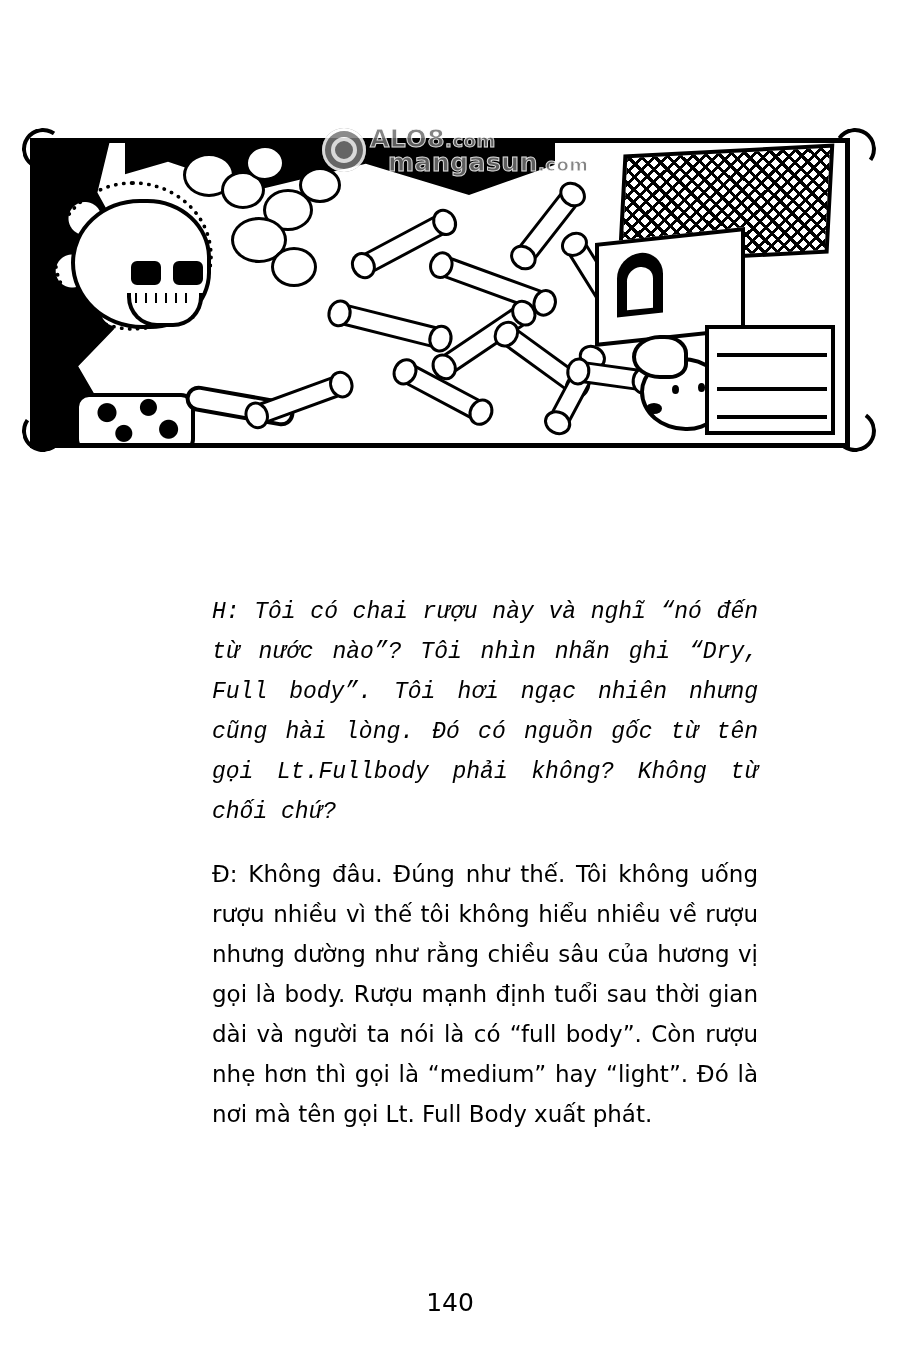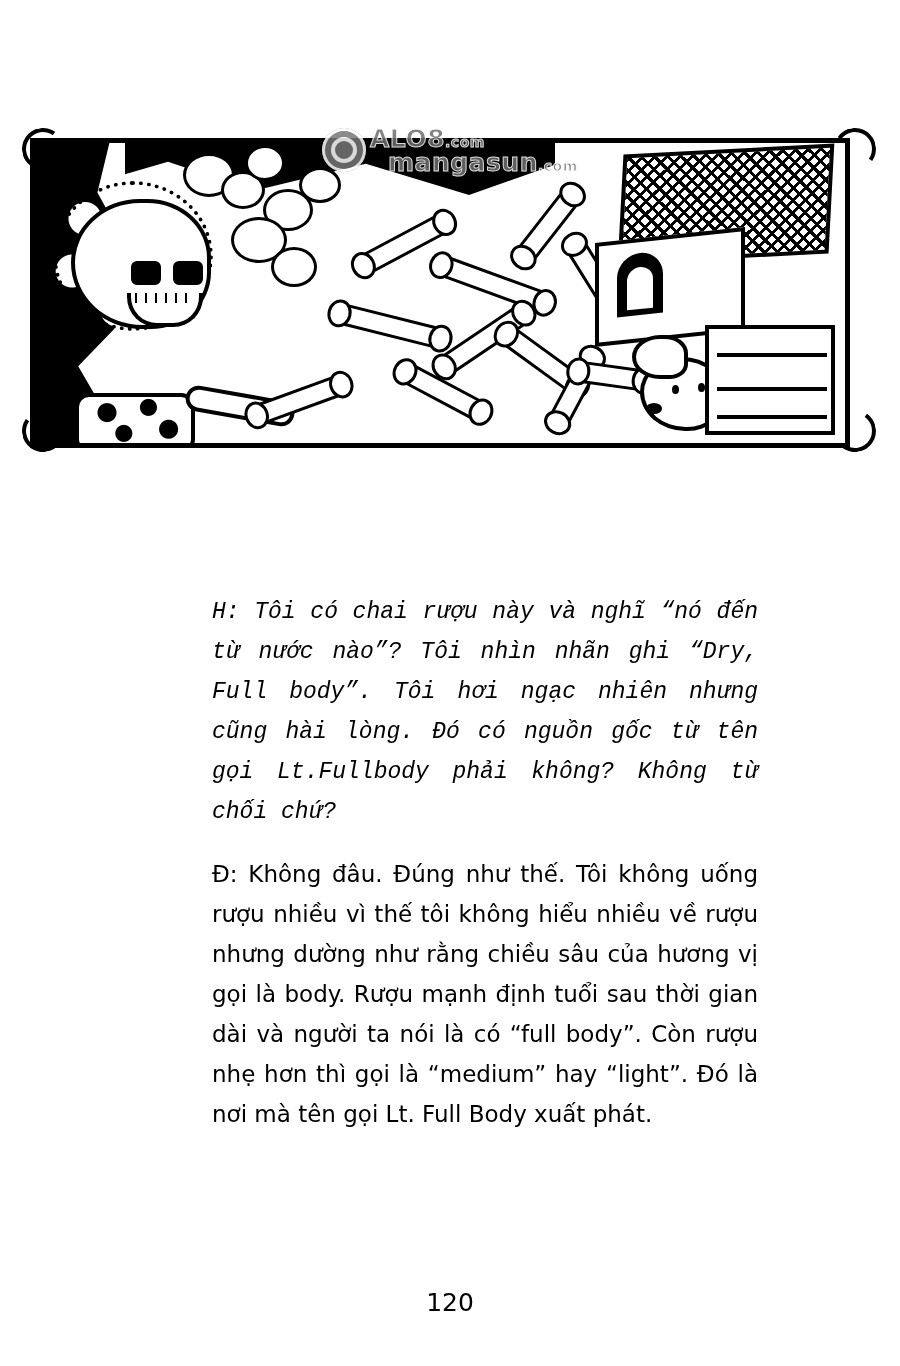--- a/index.html
+++ b/index.html
@@ -116,21 +116,21 @@
   .wm-t2 {
     position: absolute;
     left: 66px; top: 30px;
     font-family: "DejaVu Sans", sans-serif;
     font-weight: bold;
     font-size: 25px;
     letter-spacing: .5px;
     color: #6f6f6f;
     -webkit-text-stroke: 1px #fff;
   }
-  .wm-sm { font-size: 14px; }
+  .wm-sm { font-size: 18px; }
 
   
   .bone {
     position: absolute;
     background: #fff;
     border: 3px solid #000;
     border-radius: 12px;
     height: 16px;
   }
   .bone::before, .bone::after {
@@ -461,15 +461,15 @@
         <span>mangasun</span><span class="wm-sm">.com</span>
       </div>
     </div>
   </div>
 
   <div class="text-block">
     <p class="para question">H: Tôi có chai rượu này và nghĩ “nó đến từ nước nào”? Tôi nhìn nhãn ghi “Dry, Full body”. Tôi hơi ngạc nhiên nhưng cũng hài lòng. Đó có nguồn gốc từ tên gọi Lt.Fullbody phải không? Không từ chối chứ?</p>
     <p class="para answer">Đ: Không đâu. Đúng như thế. Tôi không uống rượu nhiều vì thế tôi không hiểu nhiều về rượu nhưng dường như rằng chiều sâu của hương vị gọi là body. Rượu mạnh định tuổi sau thời gian dài và người ta nói là có “full body”. Còn rượu nhẹ hơn thì gọi là “medium” hay “light”. Đó là nơi mà tên gọi Lt. Full Body xuất phát.</p>
   </div>
 
-  <div class="page-number">120</div>
+  <div class="page-number">140</div>
 
 </div>
 
 </body></html>

